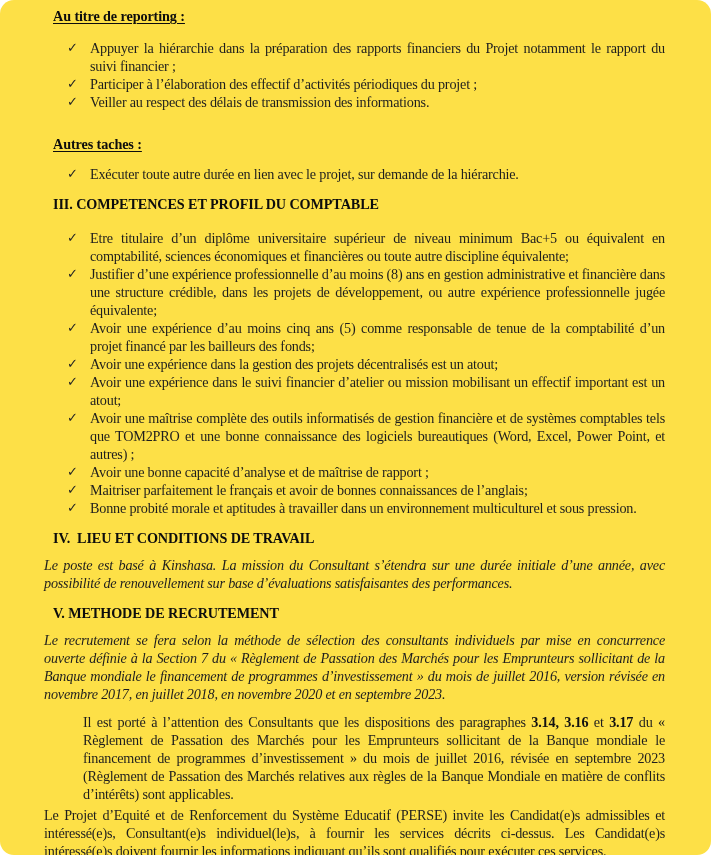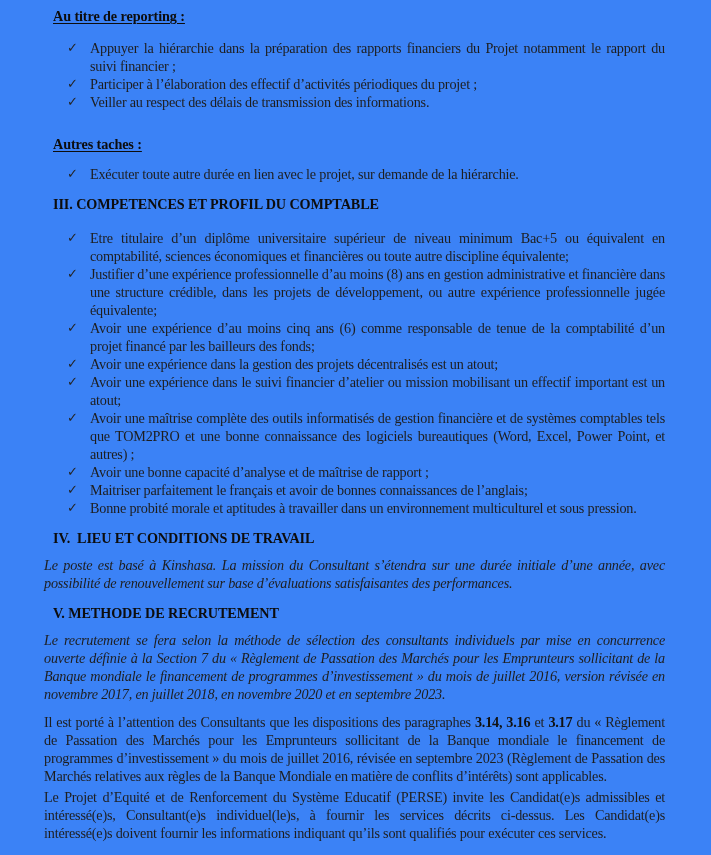--- a/index.html
+++ b/index.html
@@ -2,28 +2,29 @@
 <html lang="fr"><head>
 <meta charset="utf-8">
 <style>
   html, body { margin: 0; padding: 0; background: #ffffff; }
 
   .page {
     position: relative;
     width: 711px;
     height: 855px;
     box-sizing: border-box;
-    background: #3b82f6;
+    background: #fde047;
     padding: 7px 46px 8px 44px;
     font-family: "Liberation Serif", "DejaVu Serif", serif;
     font-size: 14.2px;
     line-height: 18px;
     letter-spacing: -0.2px;
     color: #1e1e1e;
     overflow: hidden;
+    border-radius: 14px;
   }
 
   .heading {
     font-weight: bold;
     color: #0d0d0d;
     margin: 0 0 0 9px;
     white-space: pre-wrap;
     letter-spacing: -0.1px;
   }
 
@@ -61,21 +62,21 @@
 
   b { color: #111; }
 
   
   .mt13 { margin-top: 3px; }
   .mt12 { margin-top: 12px; }
   .mt11 { margin-top: 24px; }
   .mt16 { margin-top: 16px; }
   .mt6  { margin-top: 12px; }
   .mt9  { margin-top: 9px; font-style: italic; }
-  .mt10 { margin-top: 10px; }
+  .mt10 { margin-top: 10px; margin-left: 39px; }
   .mt14 { margin-top: 14px; }
 </style>
 </head>
 <body>
 
 <div class="page">
 
   <div class="heading underlined">Au titre de reporting :</div>
 
   <ul class="checklist mt14">
@@ -108,21 +109,21 @@
     <li>
       <span class="check">✓</span>
       <span>Etre titulaire d’un diplôme universitaire supérieur de niveau minimum Bac+5 ou équivalent en comptabilité, sciences économiques et financières ou toute autre discipline équivalente;</span>
     </li>
     <li>
       <span class="check">✓</span>
       <span>Justifier d’une expérience professionnelle d’au moins (8) ans en gestion administrative et financière dans une structure crédible, dans les projets de développement, ou autre expérience professionnelle jugée équivalente;</span>
     </li>
     <li>
       <span class="check">✓</span>
-      <span>Avoir une expérience d’au moins cinq ans (6) comme responsable de tenue de la comptabilité d’un projet financé par les bailleurs des fonds;</span>
+      <span>Avoir une expérience d’au moins cinq ans (5) comme responsable de tenue de la comptabilité d’un projet financé par les bailleurs des fonds;</span>
     </li>
     <li>
       <span class="check">✓</span>
       <span>Avoir une expérience dans la gestion des projets décentralisés est un atout;</span>
     </li>
     <li>
       <span class="check">✓</span>
       <span>Avoir une expérience dans le suivi financier d’atelier ou mission mobilisant un effectif important est un atout;</span>
     </li>
     <li>

